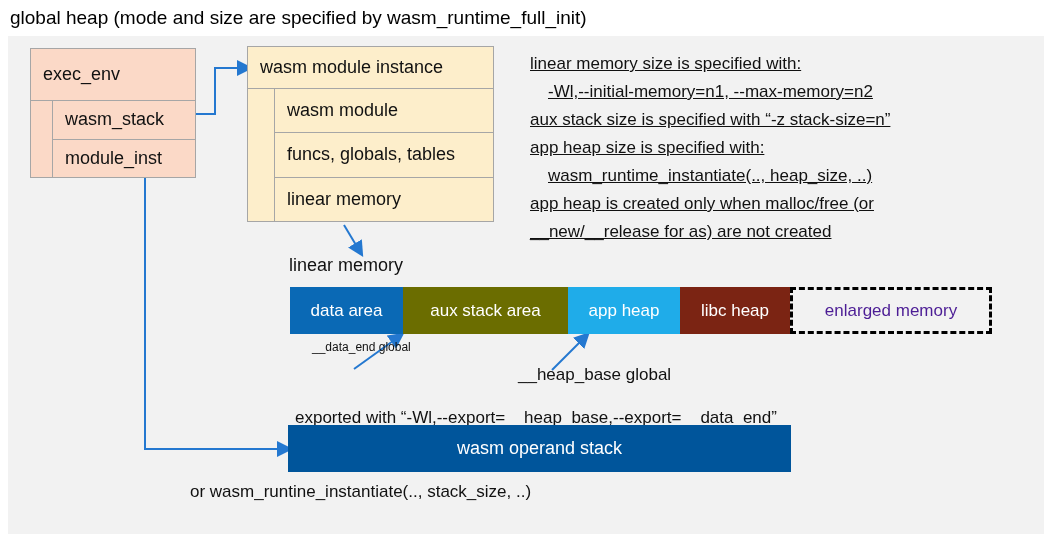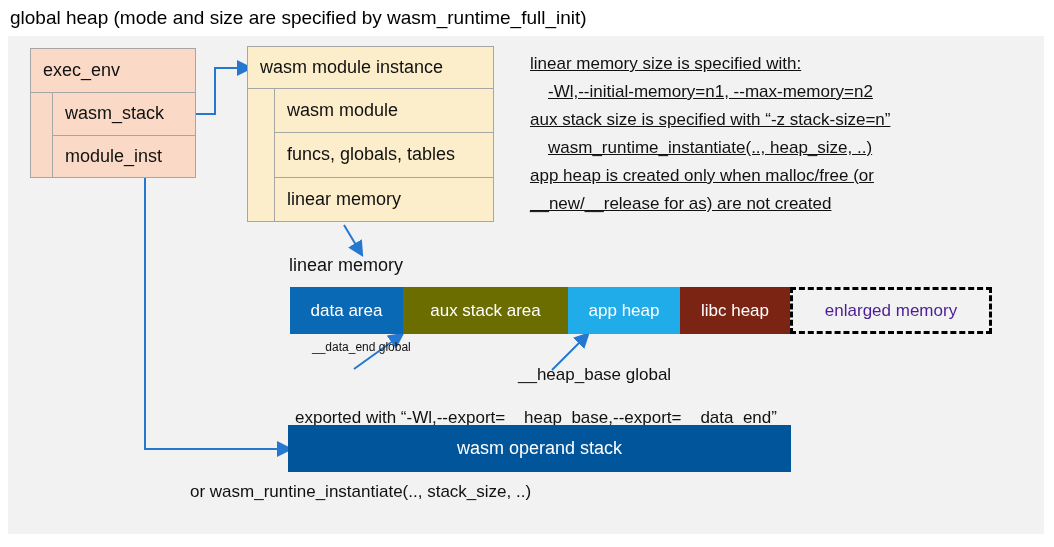--- a/index.html
+++ b/index.html
@@ -11,21 +11,21 @@
   .title{position:absolute;left:10px;top:7px;font-size:19px;color:#000;white-space:nowrap;}
   .panel{position:absolute;left:8px;top:36px;width:1036px;height:498px;background:#f2f2f2;}
   svg.connectors{position:absolute;left:0;top:0;width:1054px;height:547px;pointer-events:none;}
 
   
   .box{position:absolute;border:1px solid #a6a6a6;box-sizing:border-box;display:flex;flex-direction:column;}
   .box-exec{left:30px;top:48px;width:166px;height:130px;background:#fbd9c7;}
   .box-inst{left:247px;top:46px;width:247px;height:176px;background:#fdeecb;}
   .box-header{display:flex;align-items:center;padding-left:12px;font-size:18px;
     border-bottom:1px solid #a6a6a6;box-sizing:border-box;}
-  .box-exec .box-header{height:44px;}
+  .box-exec .box-header{height:52px;}
   .box-inst .box-header{height:42px;}
   .box-body{display:flex;flex:1;min-height:0;}
   .gutter{border-right:1px solid #a6a6a6;box-sizing:border-box;}
   .box-exec .gutter{width:22px;}
   .box-inst .gutter{width:27px;}
   .rows{flex:1;display:flex;flex-direction:column;}
   .row{flex:1;display:flex;align-items:center;padding-left:12px;font-size:18px;
     border-bottom:1px solid #a6a6a6;box-sizing:border-box;}
   .rows .row:last-child{border-bottom:none;}
 
@@ -95,20 +95,21 @@
         <div class="row">funcs, globals, tables</div>
         <div class="row">linear memory</div>
       </div>
     </div>
   </div>
 
   <div class="notes-right">
     <div>linear memory size is specified with:</div>
     <div class="indent">-Wl,--initial-memory=n1, --max-memory=n2</div>
     <div>aux stack size is specified with “-z stack-size=n”</div>
+    <div>app heap size is specified with:</div>
     <div class="indent">wasm_runtime_instantiate(.., heap_size, ..)</div>
     <div>app heap is created only when malloc/free (or</div>
     <div>__new/__release for as) are not created</div>
   </div>
 
   <div class="lm-label">linear memory</div>
 
   <div class="membar">
     <div class="seg seg-0" style="background: rgb(10, 105, 181);">data area</div>
     <div class="seg seg-1" style="background: rgb(107, 109, 0);">aux stack area</div>

